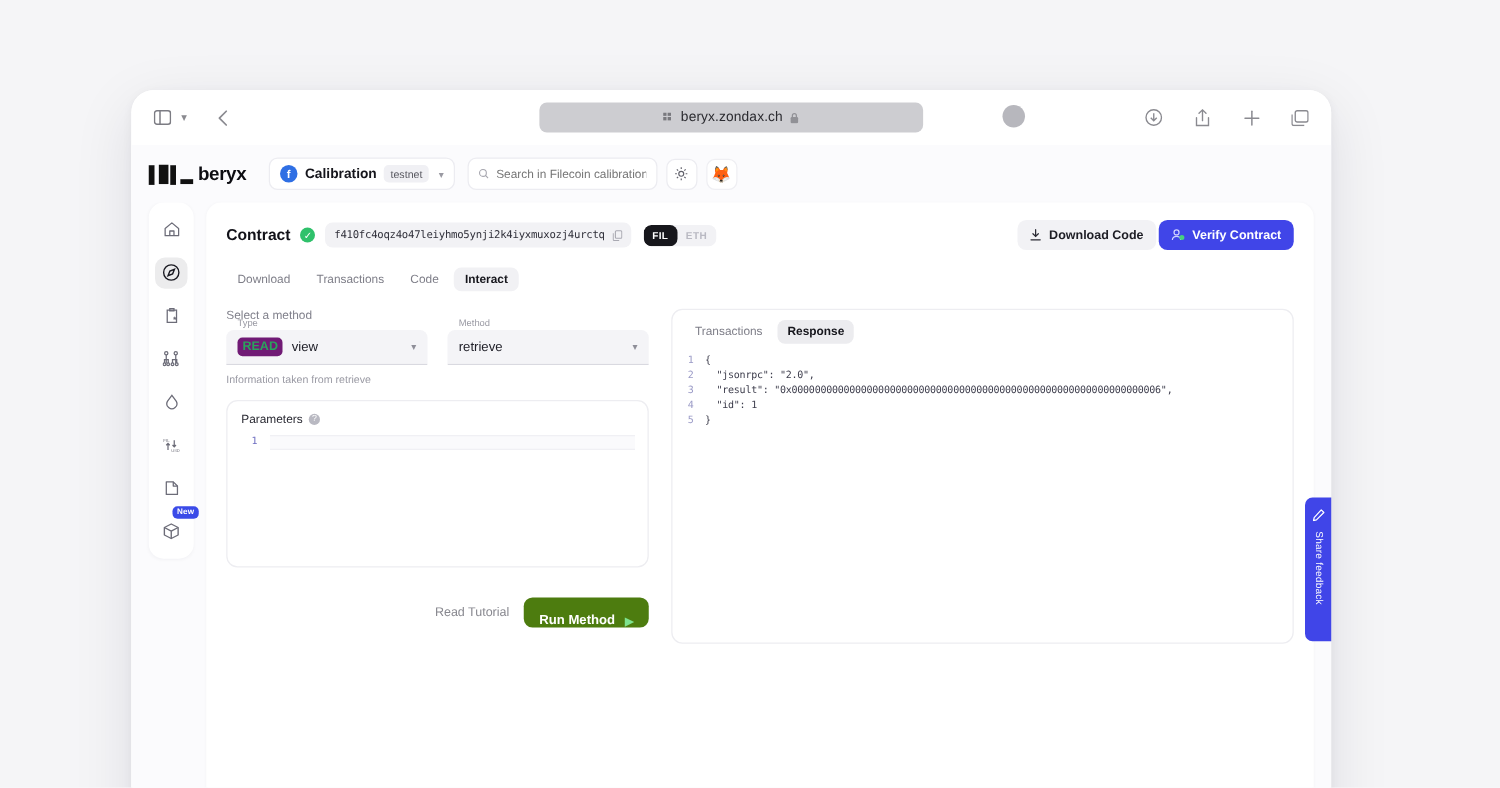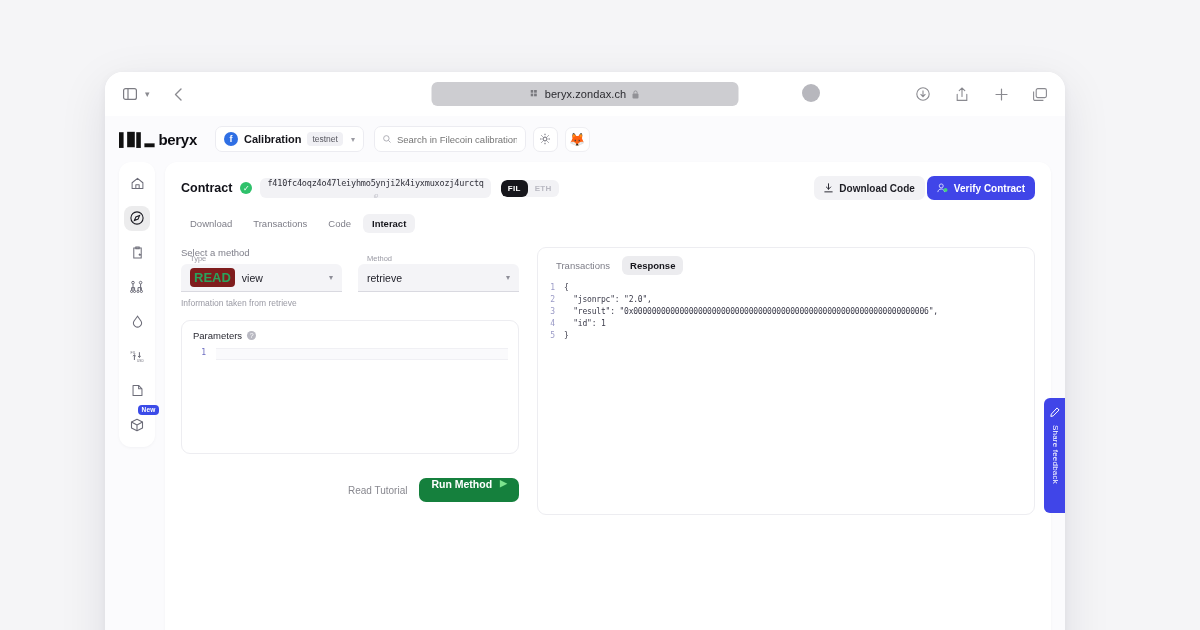--- a/index.html
+++ b/index.html
@@ -148,21 +148,20 @@
   .contract-title { font-size: 12.5px; font-weight: bold; color: #111118; }
   .verified {
     width: 12px; height: 12px; border-radius: 50%;
     background: #2fc16b; color:#fff; font-size: 8px;
     display: flex; align-items: center; justify-content: center;
   }
   .addr-chip {
     background: #f2f2f5; border-radius: 6px; height: 20px;
     display: flex; align-items: center; gap: 6px;
     padding: 0 7px;
-    flex-direction: column;
   }
   .addr-text {
     font-family: "DejaVu Sans Mono", monospace;
     font-size: 8.5px; color: #30303a; letter-spacing: -.2px;
   }
   .seg {
     display: flex; border-radius: 6px; overflow: hidden;
     background: #f2f2f5; margin-left: 2px;
   }
   .seg div {
@@ -200,22 +199,22 @@
     position: relative; flex: 1; height: 28px;
     background: #f4f4f7; border-radius: 6px 6px 0 0;
     border-bottom: 1px solid #d9d9e0;
     display: flex; align-items: center; padding: 0 9px; gap: 7px;
   }
   .field-lbl {
     position: absolute; top: -10px; left: 9px;
     font-size: 7.5px; color: #9a9aa4;
   }
   .read-badge {
-    font-size: 13px; font-weight: bold; color: #2aa35c;
-    background: #7f1d1d; border-radius: 4px; padding: 2px 4px;
+    font-size: 10px; font-weight: bold; color: #2aa35c;
+    background: #701a75; border-radius: 4px; padding: 2px 4px;
   }
   .field-val { font-size: 10.5px; color: #21212a; }
   .field-chev { margin-left: auto; font-size: 8px; color: #8e8e98; }
   .hint { font-size: 8.5px; color: #9a9aa4; margin-top: 6px; }
 
   .params-box {
     margin-top: 12px; border: 1px solid #ededf1; border-radius: 9px;
     height: 134px; overflow: hidden;
   }
   .params-head {
@@ -237,22 +236,22 @@
     margin-left: 10px; flex: 1; margin-right: 10px;
     height: 12px; background: #fafafc;
     border-top: 1px solid #f0f0f4; border-bottom: 1px solid #f0f0f4;
   }
   .run-row {
     display: flex; align-items: center; justify-content: flex-end;
     gap: 12px; margin-top: 24px;
   }
   .link-tutorial { font-size: 10px; color: #88888f; }
   .btn-run {
-    background: #15803d; color: #fff; border-radius: 7px;
-    height: 24px; display: flex; align-items: flex-start; gap: 8px;
+    background: #4d7c0f; color: #fff; border-radius: 7px;
+    height: 24px; display: flex; align-items: flex-end; gap: 8px;
     padding: 0 12px; font-size: 10.5px; font-weight: bold;
   }
   .play { color: #7ee38f; font-size: 9px; }
 
   
   .rtabs { display: flex; gap: 4px; padding: 8px 10px 7px 10px; }
   .rtab { font-size: 9.5px; color: #7e7e88; padding: 4px 8px; border-radius: 6px; }
   .rtab.active { background: #ececef; color: #16161c; font-weight: bold; }
   .code {
     font-family: "DejaVu Sans Mono", monospace;

